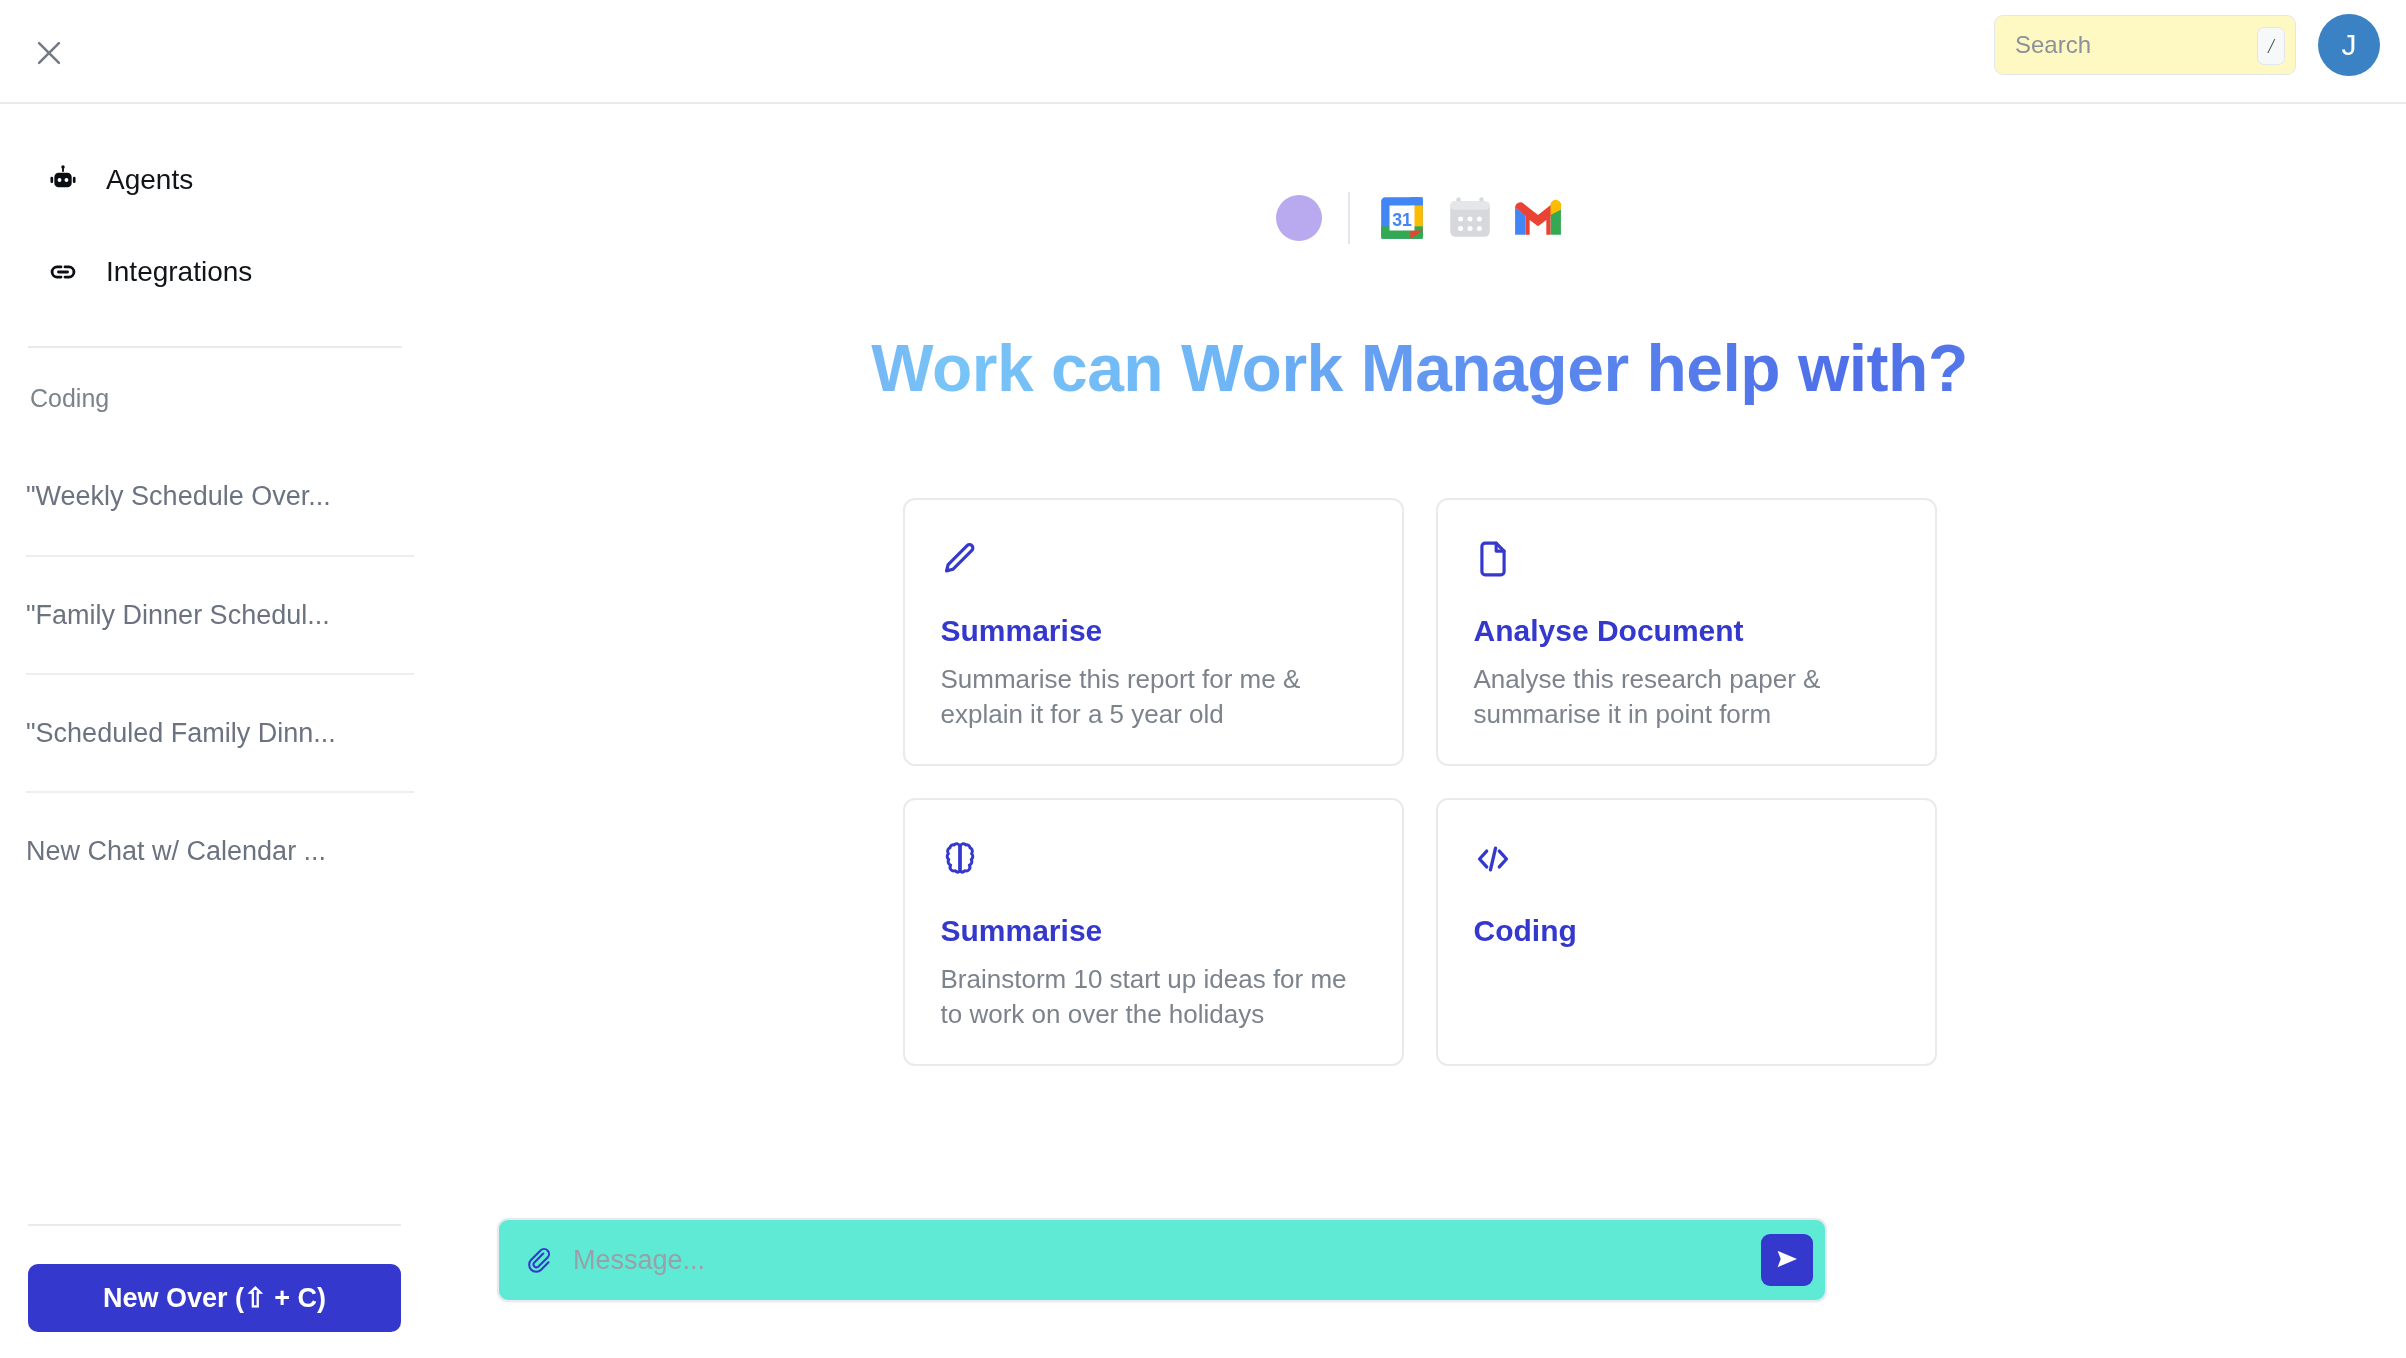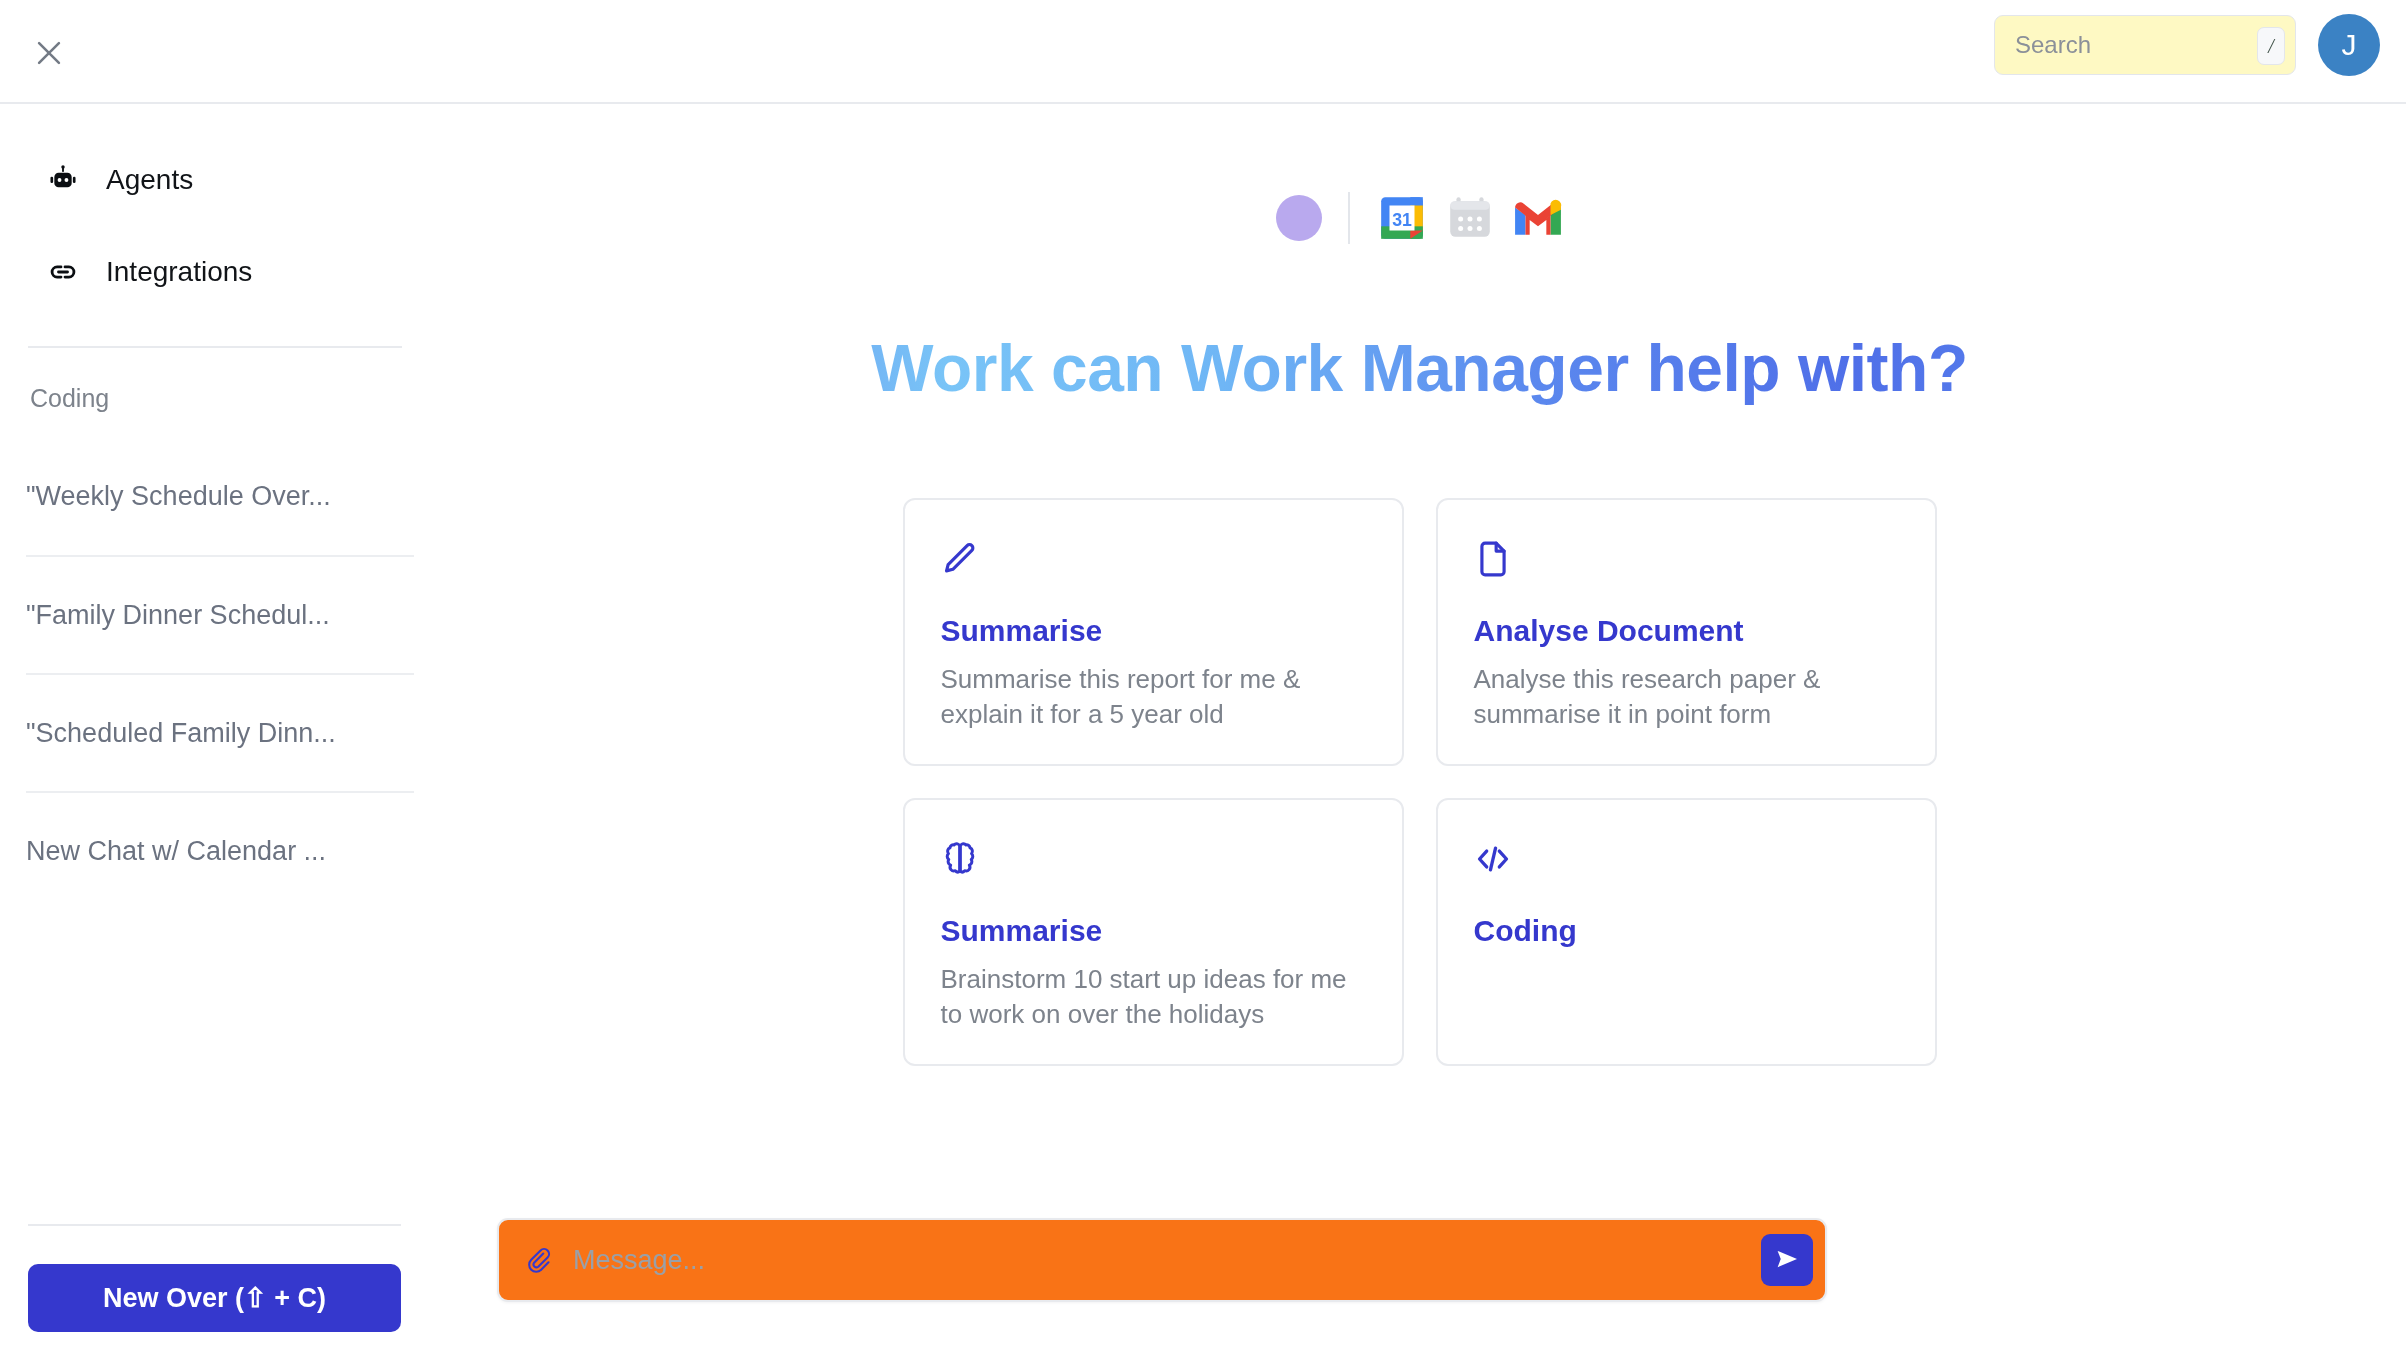--- a/index.html
+++ b/index.html
@@ -276,21 +276,21 @@
 
   
   .msg-bar {
     position: absolute;
     left: 64px;
     bottom: 56px;
     width: 1330px;
     height: 84px;
     border: 2px solid #e8eaee;
     border-radius: 11px;
-    background: #f97316;
+    background: #5eead4;
     display: flex;
     align-items: center;
     padding: 0 12px 0 22px;
     box-shadow: 0 1px 3px rgba(16,24,40,0.05);
   }
   .attach-btn {
     width: 34px; height: 34px;
     display: flex; align-items: center; justify-content: center;
     flex: 0 0 34px;
     cursor: pointer;

